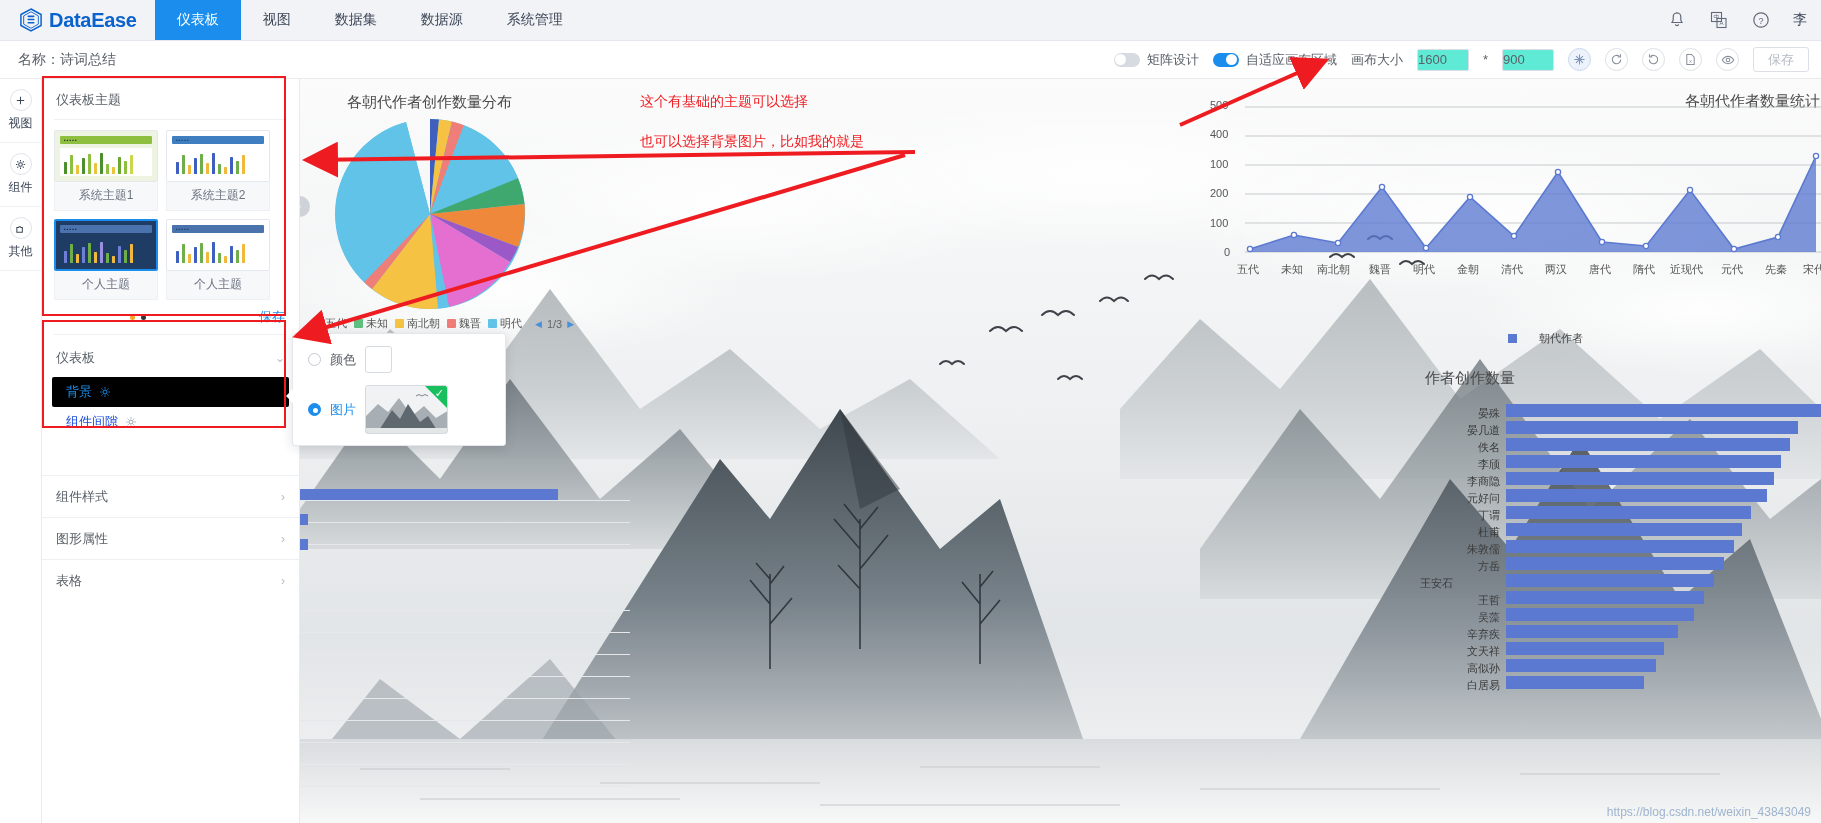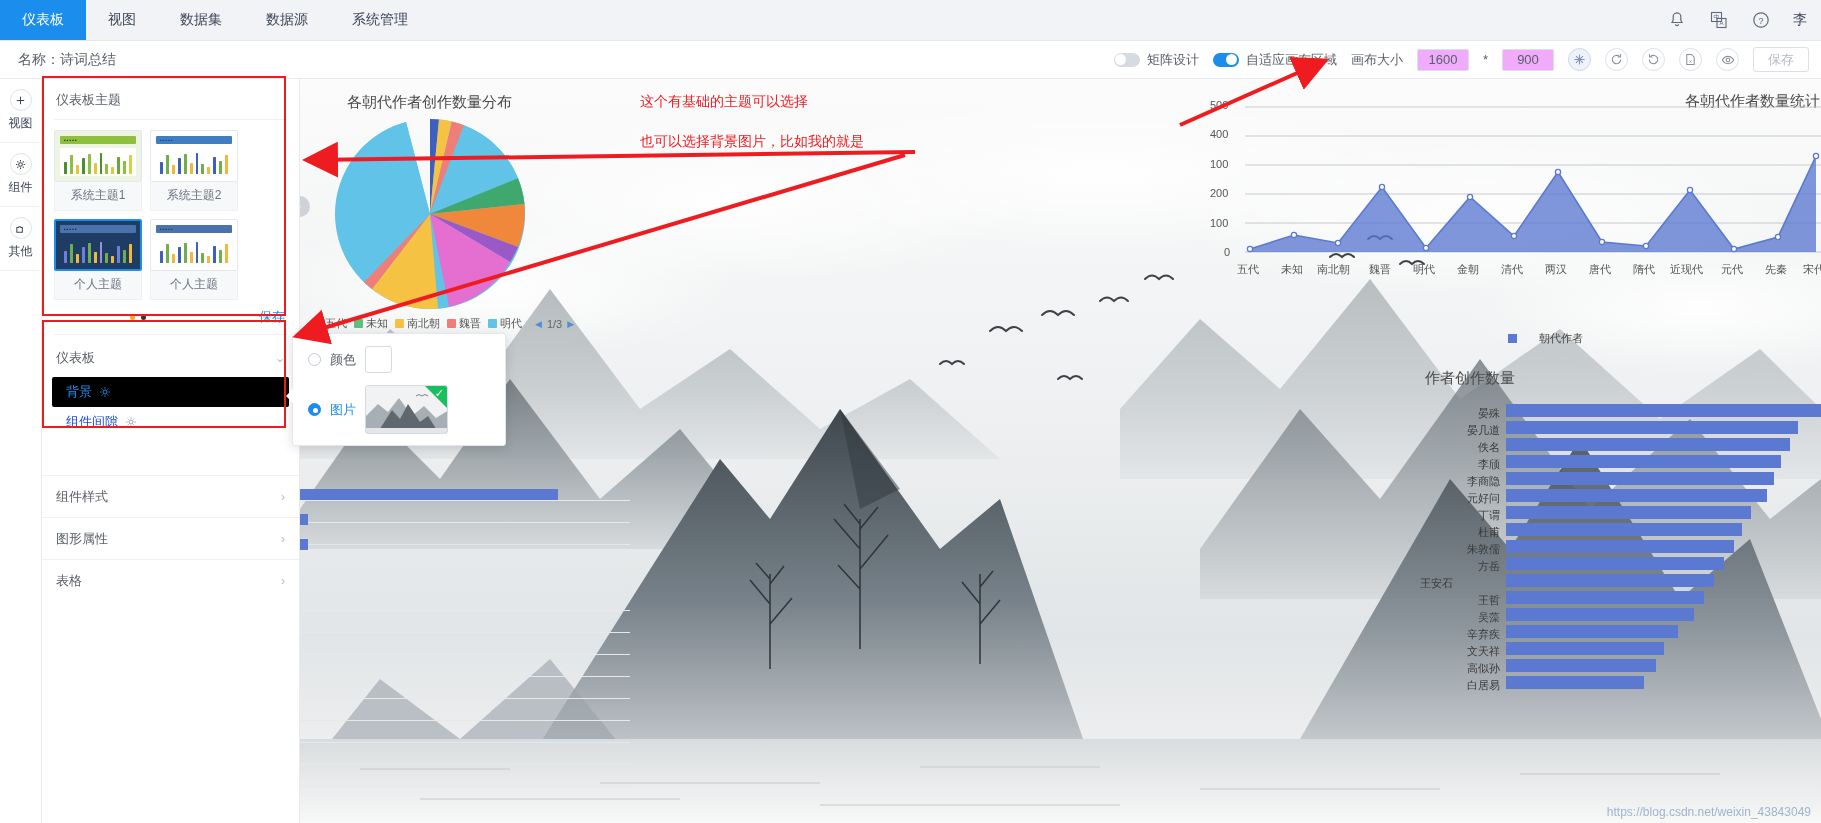--- a/index.html
+++ b/index.html
@@ -42,22 +42,22 @@
   .switch { width:26px; height:14px; border-radius:8px; position:relative; flex:none; }
   .switch.off { background:#d6dae1; }
   .switch.on  { background:#1b8dec; }
   .switch .knob { position:absolute; top:1.5px; width:11px; height:11px; border-radius:50%; background:#fff; }
   .switch.off .knob { left:1.5px; }
   .switch.on  .knob { right:1.5px; }
   .tb-item { display:flex; align-items:center; gap:7px; font-size:13px; color:#5a6068; white-space:nowrap; }
   .tb-label { font-size:13px; color:#5a6068; white-space:nowrap; }
   .num-input {
     width:52px; height:22px; border:1px solid #dcdfe6; border-radius:2px;
-    font-size:13px; color:#5a6068; text-align:center; line-height:20px;
-    background:#f0abfc;
+    font-size:13px; color:#5a6068; text-align:left; line-height:20px;
+    background:#5eead4;
   }
   .star { color:#5a6068; font-size:13px; }
   .round-btn {
     width:23px; height:23px; border-radius:50%; border:1px solid #dcdfe6;
     display:flex; align-items:center; justify-content:center; background:#fff;
     color:#8a919c; cursor:pointer;
   }
   .round-btn.hl { background:#eef3fb; border-color:#c9d8ee; }
   .save-btn {
     width:56px; height:25px; border:1px solid #dcdfe6; border-radius:3px;
@@ -81,21 +81,21 @@
   .rail-label { font-size:12px; color:#3d4757; }
 
   
   .lpanel {
     position:absolute; left:42px; top:79px; width:258px; height:744px;
     background:#fff; border-right:1px solid #e8eaee; overflow:hidden;
   }
   .panel-title { font-size:13px; color:#5a6068; padding:12px 14px 10px; }
   .panel-sep { height:1px; background:#eef0f3; margin:0 12px; }
   .theme-grid { display:flex; flex-wrap:wrap; gap:8px; padding:10px 12px 4px; }
-  .theme-card { width:88px; cursor:pointer; }
+  .theme-card { width:104px; cursor:pointer; }
   .theme-thumb {
     height:52px; border:1px solid #e4e7ed; border-radius:2px; padding:5px;
     display:flex; flex-direction:column; gap:4px;
   }
   .theme-thumb.sel { border:2px solid #1b8dec; padding:4px; }
   .thumb-bar { height:8px; border-radius:1px; position:relative; }
   .thumb-dots { position:absolute; left:4px; top:2px; font-size:5px; letter-spacing:1px; color:#2a2a2a; line-height:5px; }
   .thumb-plot { flex:1; display:flex; align-items:flex-end; gap:3px; padding:0 4px 2px; }
   .thumb-plot i { display:block; width:3px; border-radius:0.5px; }
   .theme-name {
@@ -209,20 +209,28 @@
   .watermark {
     position:absolute; right:10px; bottom:4px; font-size:12px;
     color:#9fb4cf; white-space:nowrap;
   }
   svg.arrows { position:absolute; left:0; top:0; width:1821px; height:823px; pointer-events:none; z-index:70; }
 </style>
 </head>
 <body>
 
 <div class="topnav">
+  <div class="brand">
+    <svg class="brand-logo" viewBox="0 0 24 26">
+      <polygon points="12,1 23,7 23,19 12,25 1,19 1,7" fill="none" stroke="#0a62ce" stroke-width="1.6"></polygon>
+      <polygon points="12,4 20,8.5 20,17.5 12,22 4,17.5 4,8.5" fill="none" stroke="#0a62ce" stroke-width="1"></polygon>
+      <path d="M9 9h6 M9 12.5h6 M9 16h6" stroke="#0a62ce" stroke-width="1.8" stroke-linecap="round"></path>
+    </svg>
+    <span class="brand-text">DataEase</span>
+  </div>
   <div class="navtabs">
     <div class="navtab active">仪表板</div>
     <div class="navtab">视图</div>
     <div class="navtab">数据集</div>
     <div class="navtab">数据源</div>
     <div class="navtab">系统管理</div>
   </div>
   <div class="nav-right">
     <svg class="nav-icon" viewBox="0 0 20 20">
       <path d="M10 3c-2.2 0-3.8 1.7-3.8 3.9v3.3L5 12.5h10l-1.2-2.3V6.9C13.8 4.7 12.2 3 10 3z" fill="none" stroke="currentColor" stroke-width="1.2"></path>

